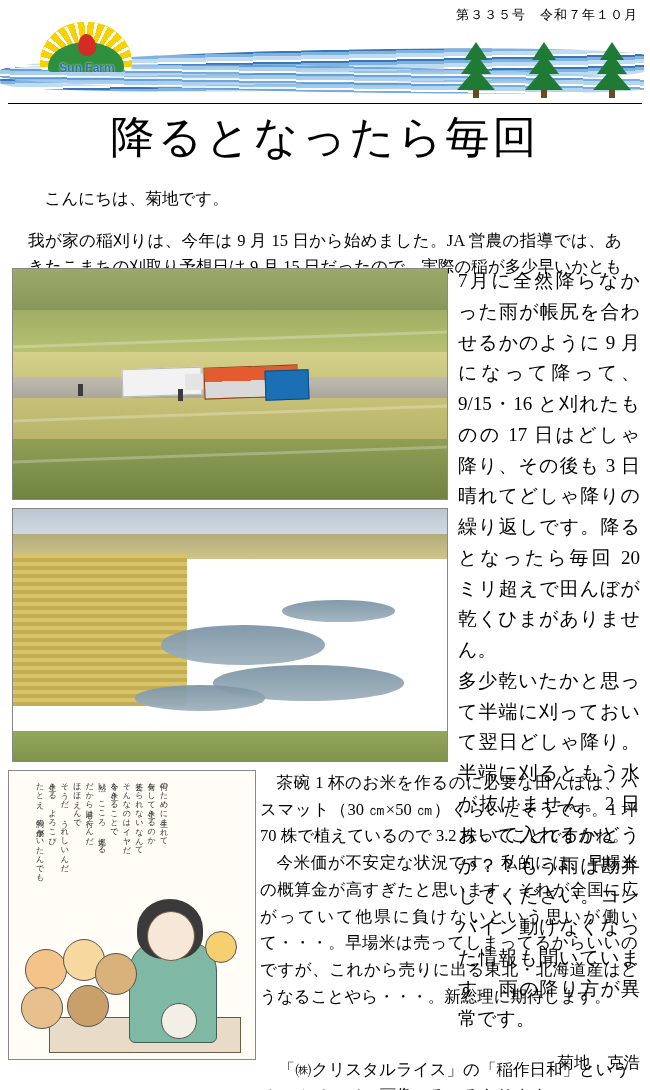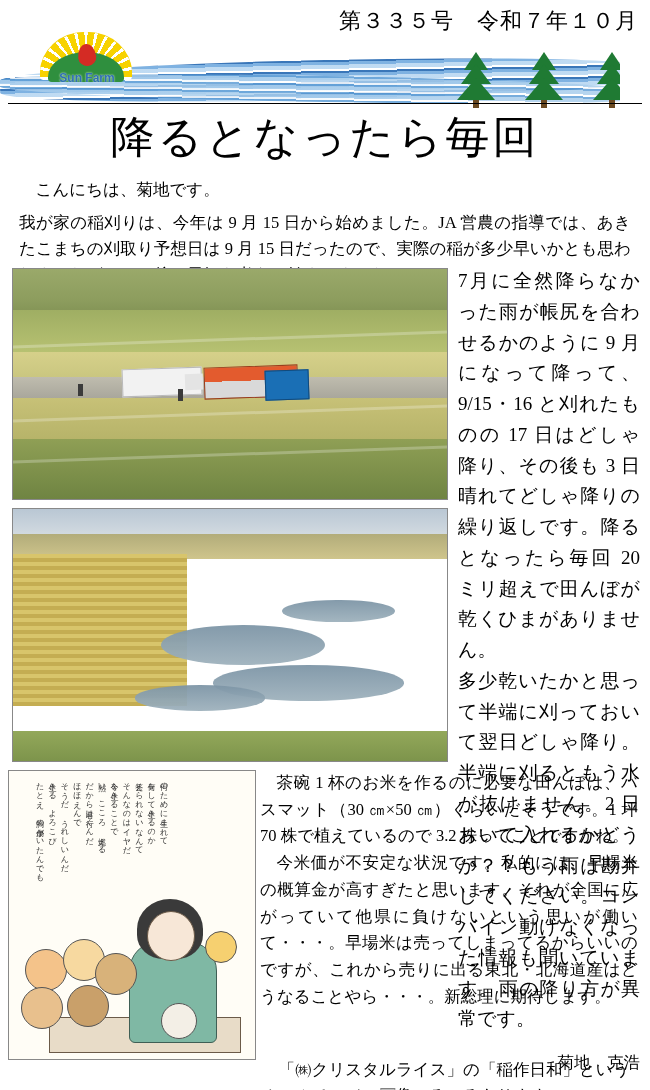--- a/index.html
+++ b/index.html
@@ -14,32 +14,33 @@
     font-family: "Liberation Serif", "DejaVu Serif", serif;
     color: #000;
     overflow: hidden;
   }
 
   
   .issue-line {
     position: absolute;
     top: 6px;
     right: 12px;
-    font-size: 22px;
+    font-size: 13px;
     letter-spacing: 1px;
     font-family: "Liberation Serif", serif;
   }
 
   .banner {
     position: absolute;
-    top: 30px;
+    top: 20px;
     left: 0;
     width: 620px;
     height: 80px;
     overflow: hidden;
+    padding-left: 24px;
   }
   
   .wave {
     position: absolute;
     left: 0;
     width: 650px;
     height: 40px;
     top: 30px;
     background:
       repeating-linear-gradient(to bottom,
@@ -179,21 +180,21 @@
   
   .intro {
     position: absolute;
     top: 170px;
     left: 12px;
     width: 626px;
     font-size: 16.5px;
     line-height: 1.58;
     text-align: justify;
   }
-  .intro p { margin: 7px; }
+  .intro p { margin: 16px; }
   .indent { text-indent: 1em; }
 
   
   .photo {
     position: absolute;
     border: 1px solid #888;
     overflow: hidden;
   }
   #photo-harvest {
     left: 12px; top: 268px;

